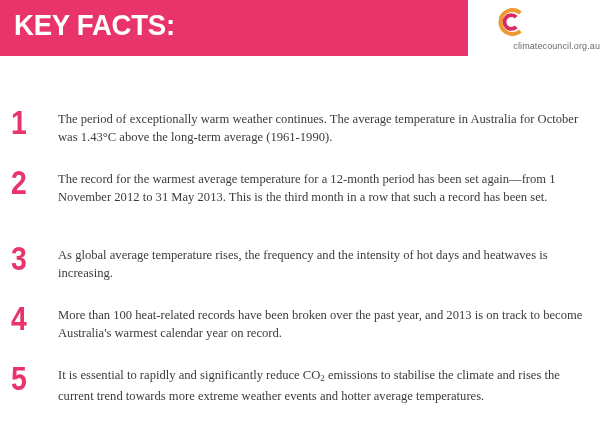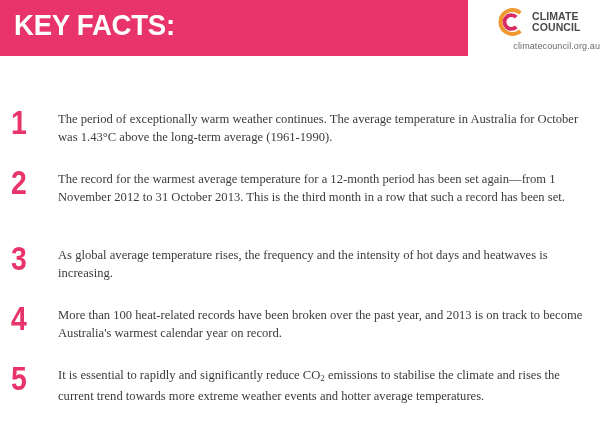--- a/index.html
+++ b/index.html
@@ -145,39 +145,35 @@
   <div class="header-title">KEY FACTS:</div>
 
   <div class="logo-block">
     <div class="logo-row">
       <span>
         <svg class="logo-mark" viewBox="0 0 40 40" xmlns="http://www.w3.org/2000/svg">
           <path d="M32.5 8.0 A16 16 0 1 0 32.5 32.0" fill="none" stroke="#f0992f" stroke-width="5.2" stroke-linecap="butt"></path>
           <path d="M27.0 13.5 A9.2 9.2 0 1 0 27.0 26.5" fill="none" stroke="#d82b63" stroke-width="5.2" stroke-linecap="butt"></path>
         </svg>
       </span>
-      <span class="logo-words">
-        <span>CLIMATE</span><br>
-        <span>COUNCIL</span>
-      </span>
     </div>
     <div class="logo-url">climatecouncil.org.au</div>
   </div>
 </div>
 
 <div class="facts">
 
   <div class="fact" id="fact-1">
     <div class="fact-number">1</div>
     <div class="fact-text">The period of exceptionally warm weather continues. The average temperature in Australia for October was 1.43°C above the long-term average (1961-1990).</div>
   </div>
 
   <div class="fact" id="fact-2">
     <div class="fact-number">2</div>
-    <div class="fact-text">The record for the warmest average temperature for a 12-month period has been set again—from 1 November 2012 to 31 October 2013. This is the third month in a row that such a record has been set.</div>
+    <div class="fact-text">The record for the warmest average temperature for a 12-month period has been set again—from 1 November 2012 to 31 May 2013. This is the third month in a row that such a record has been set.</div>
   </div>
 
   <div class="fact" id="fact-3">
     <div class="fact-number">3</div>
     <div class="fact-text">As global average temperature rises, the frequency and the intensity of hot days and heatwaves is increasing.</div>
   </div>
 
   <div class="fact" id="fact-4">
     <div class="fact-number">4</div>
     <div class="fact-text">More than 100 heat-related records have been broken over the past year, and 2013 is on track to become Australia's warmest calendar year on record.</div>

